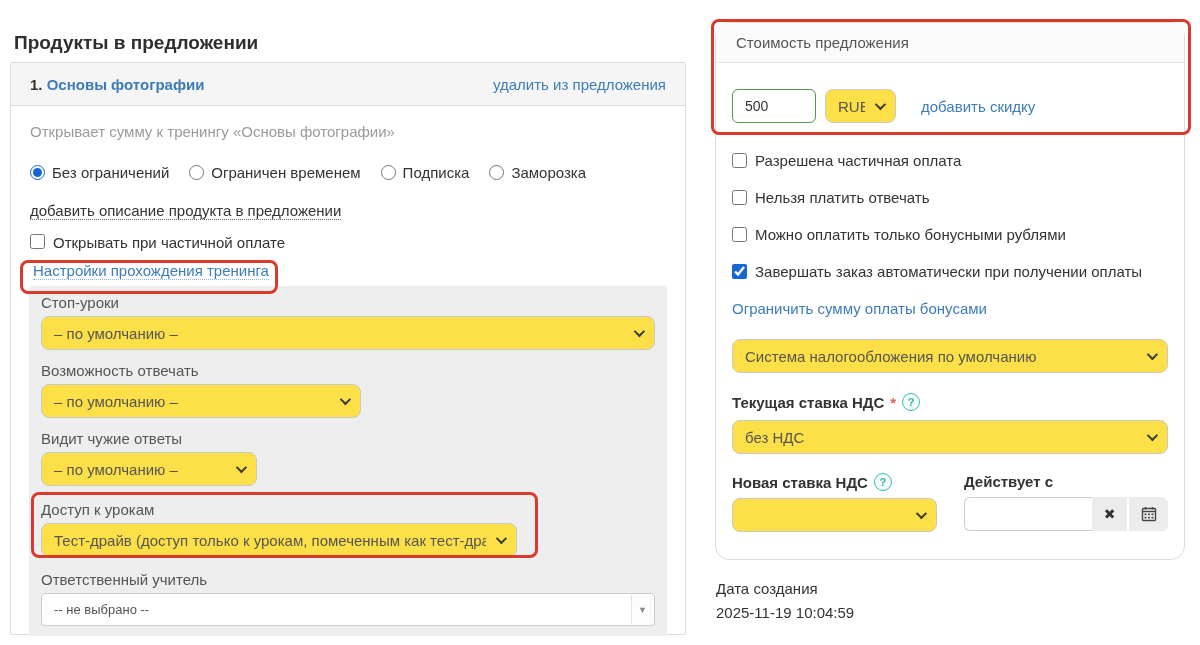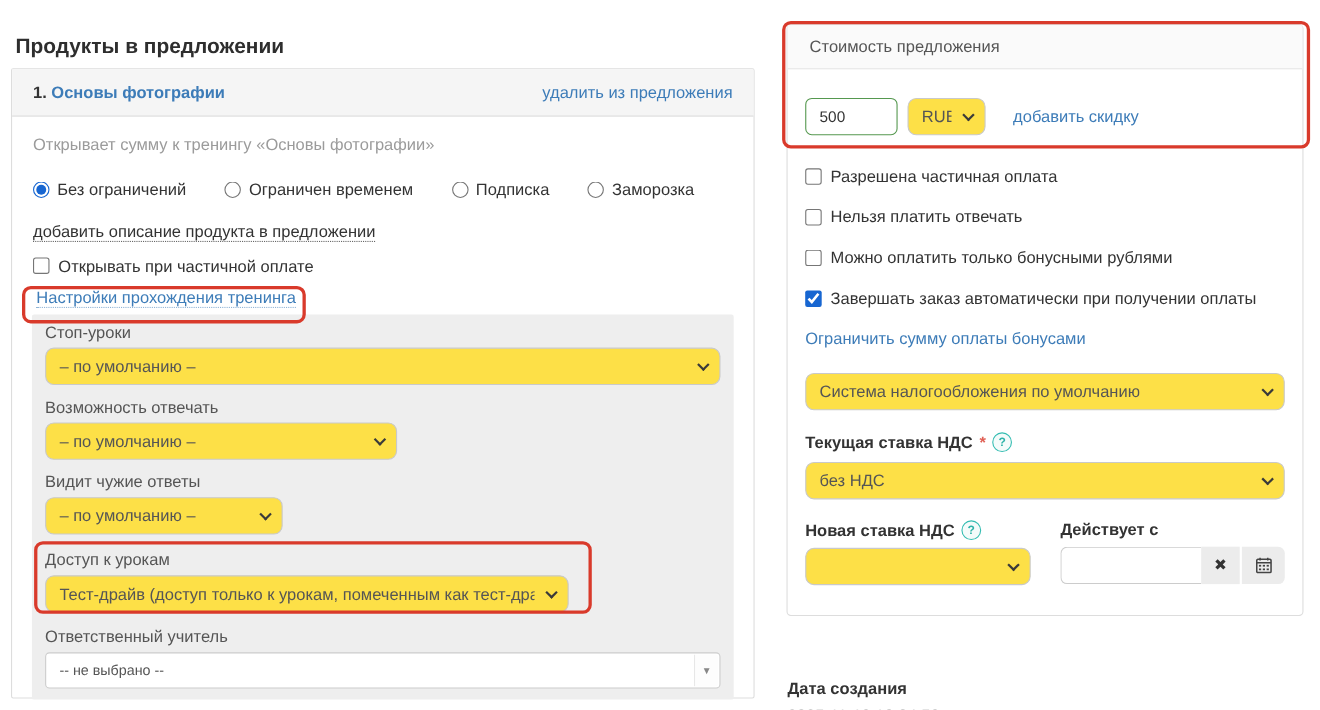--- a/index.html
+++ b/index.html
@@ -11,21 +11,21 @@
   
   .left-panel { position:absolute; left:10px; top:62px; width:676px; height:573px; background:#fff; border:1px solid #ddd; border-radius:2px; }
   .lp-header { height:43px; background:#f5f5f5; border-bottom:1px solid #ddd; display:flex; align-items:center; justify-content:space-between; padding:0 19px; }
   .lp-header .prod { font-weight:bold; }
   .lp-header .prod .idx { color:#333; }
   .lp-header .prod a { color:#3d7cb8; text-decoration:none; }
   .link { color:#3d7cb8; text-decoration:none; cursor:pointer; }
   .lp-body { padding:17px 19px 0 19px; }
   .muted { color:#9b9b9b; margin-bottom:24px; }
 
-  .radio-row { display:flex; align-items:center; gap:35px; margin-bottom:21px; }
+  .radio-row { display:flex; align-items:center; gap:20px; margin-bottom:21px; }
   .radio-item { display:flex; align-items:center; gap:7px; }
   input[type=radio], input[type=checkbox] { width:15px; height:15px; accent-color:#1766d1; flex:none; }
 
   .dotted-dark { color:#333; text-decoration:none; border-bottom:1px dotted #666; cursor:pointer; }
   .dotted-blue { color:#3d7cb8; text-decoration:none; border-bottom:1px dotted #8fb4d6; cursor:pointer; }
   .row-gap { margin-bottom:15px; }
   .cb-row { display:flex; align-items:flex-start; gap:8px; margin-bottom:11px; }
   .training-link-row { margin-bottom:7px; padding-left:3px; }
 
   .gray-panel { background:#eee; border-radius:2px; margin:0 -1px; padding:8px 12px 10px 12px; }
@@ -38,21 +38,21 @@
 
   .w-full { width:100%; }
   .w-320 { width:320px; }
   .w-216 { width:216px; }
   .w-476 { width:476px; }
 
   .select2 { position:relative; background:#fff; border:1px solid #ccc; border-radius:4px; height:33px; display:flex; align-items:center; padding:0 30px 0 12px; color:#555; font-size:13px; cursor:pointer; }
   .select2 .arrow { position:absolute; right:1px; top:1px; bottom:1px; width:22px; border-left:1px solid #e2e2e2; display:flex; align-items:center; justify-content:center; color:#888; font-size:9px; background:#fdfdfd; border-radius:0 3px 3px 0; }
 
   
-  .right-panel { position:absolute; left:715px; top:22px; width:470px; height:538px; background:#fff; border:1px solid #ddd; border-radius:4px; }
+  .right-panel { position:absolute; left:715px; top:22px; width:470px; height:538px; background:#fff; border:1px solid #ddd; border-radius:14px; }
   .rp-header { height:40px; background:#fafafa; border-bottom:1px solid #e6e6e6; display:flex; align-items:center; padding:0 20px; color:#555; }
   .rp-body { padding:26px 16px 0 16px; }
 
   .price-row { display:flex; align-items:center; margin-bottom:0; }
   .price-input { width:84px; height:34px; border:1px solid #55984f; border-radius:6px; padding:0 12px; font-size:14px; color:#333; font-family:inherit; outline:none; }
   .currency-sel { width:71px; height:34px; margin-left:9px; }
   .discount-link { margin-left:25px; }
 
   .rp-checks { margin-top:29px; }
   .rp-cb-row { display:flex; align-items:flex-start; gap:8px; margin-bottom:20px; }
@@ -70,21 +70,21 @@
   .col-l { width:205px; }
   .col-r { width:204px; }
   .two-col .bold-label { margin-bottom:7px; }
   .date-group { display:flex; height:34px; }
   .date-input { flex:1; min-width:0; border:1px solid #ccc; border-radius:6px 0 0 6px; padding:0 10px; font-size:15px; font-family:inherit; outline:none; border-right:none; }
   .btn-x, .btn-cal { height:34px; background:#ececec; border:none; display:flex; align-items:center; justify-content:center; cursor:pointer; }
   .btn-x { width:35px; font-family:"DejaVu Sans",sans-serif; font-size:14px; font-weight:bold; color:#333; margin-right:2px; }
   .btn-cal { width:39px; border-radius:0 6px 6px 0; }
 
   .created { position:absolute; left:716px; top:580px; }
-  .created .lab { font-weight:bold; margin-bottom:7px;margin-top:38px; }
+  .created .lab { font-weight:normal; margin-bottom:7px; }
 
   
   .annot { position:absolute; border:3px solid #d93a2b; border-radius:8px; pointer-events:none; }
   .annot-1 { left:20px; top:260px; width:258px; height:34px; }
   .annot-2 { left:31px; top:492px; width:507px; height:66px; }
   .annot-3 { left:711px; top:19px; width:480px; height:116px; }
 </style>
 </head>
 <body>
 

